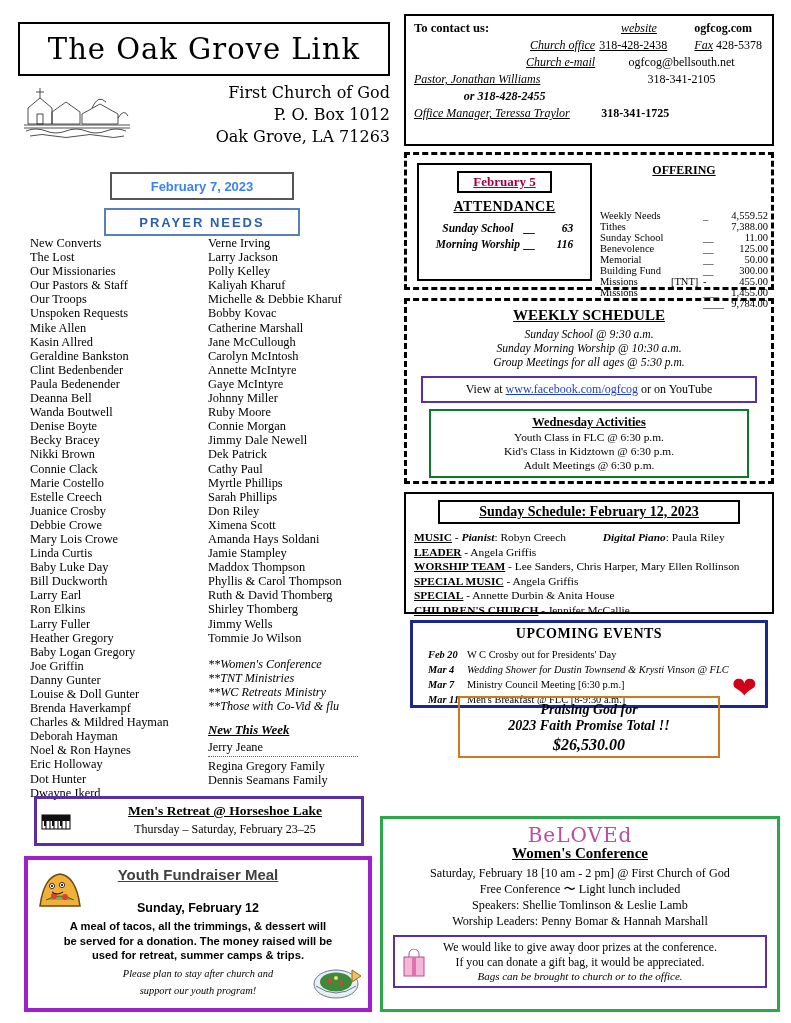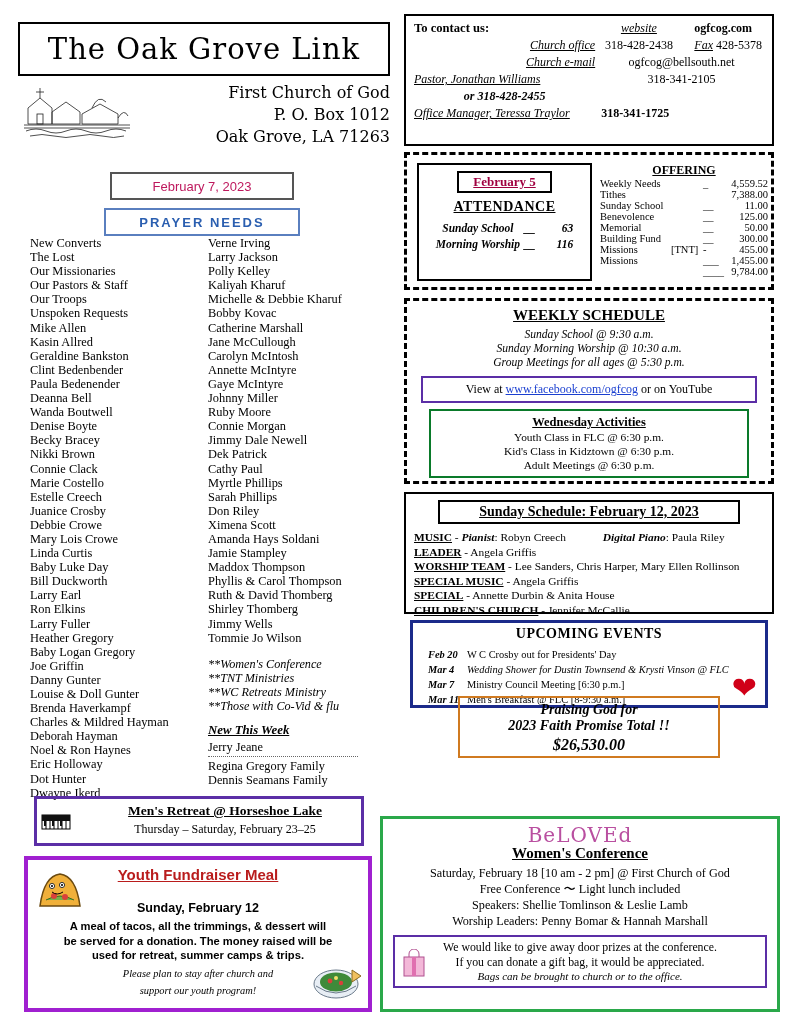--- a/index.html
+++ b/index.html
@@ -5,21 +5,21 @@
   html,body{margin:0;padding:0;background:#fff;}
   body{width:791px;height:1023px;position:relative;font-family:"Liberation Serif",serif;color:#000;}
   .page{position:relative;width:791px;height:1023px;overflow:hidden;border-radius:7px;}
   .abs{position:absolute;}
   
   #masthead{left:18px;top:22px;width:368px;height:50px;border:2px solid #000;display:flex;align-items:center;justify-content:center;}
   #masthead .title{font-family:"DejaVu Serif",serif;font-size:29px;letter-spacing:1px;}
   #sketch{left:22px;top:78px;width:110px;height:62px;}
   #churchlines{left:150px;top:82px;width:240px;text-align:right;font-family:"DejaVu Serif",serif;font-size:16px;line-height:22px;}
   #datebox{left:110px;top:172px;width:180px;height:24px;border:2px solid #555;display:flex;align-items:center;justify-content:center;}
-  #datebox span{color:#be185d;font-family:"Liberation Sans",sans-serif;font-weight:normal;font-size:13px;}
+  #datebox span{color:#3b82f6;font-family:"Liberation Sans",sans-serif;font-weight:bold;font-size:13px;}
   #prayerbox{left:104px;top:208px;width:192px;height:24px;border:2px solid #5a7fbf;display:flex;align-items:center;justify-content:center;}
   #prayerbox span{color:#2b5fb0;font-family:"Liberation Sans",sans-serif;font-weight:bold;font-size:13px;letter-spacing:2px;}
   
   .namecol{font-size:12.4px;line-height:14.1px;}
   #col1{left:30px;top:236px;width:175px;}
   #col2{left:208px;top:236px;width:190px;}
   .italicblock{font-style:italic;font-size:12.2px;line-height:14px;}
   .uline-head{text-decoration:underline;font-weight:bold;font-size:12.8px;font-style:italic;}
   .newweek{font-size:12.3px;line-height:14px;}
   .sep{border-top:1px dotted #666;margin:2px 0 2px 0;width:150px;}
@@ -30,21 +30,21 @@
   .i{font-style:italic;}
   .b{font-weight:bold;}
   
   #attoff{left:404px;top:152px;width:370px;height:138px;border:3px dashed #000;box-sizing:border-box;}
   #attbox{position:absolute;left:10px;top:8px;width:175px;height:118px;border:2px solid #000;box-sizing:border-box;text-align:center;}
   #attbox .feb{display:inline-block;border:2px solid #000;padding:1px 14px;margin-top:6px;color:#a00040;font-weight:bold;text-decoration:underline;font-size:13px;}
   #attbox .att{margin-top:6px;font-weight:bold;text-decoration:underline;font-size:14px;letter-spacing:0.5px;}
   #attbox table{margin:4px auto 0 auto;font-size:11.5px;font-style:italic;font-weight:bold;}
   #offbox{position:absolute;left:192px;top:8px;width:170px;height:118px;box-sizing:border-box;font-size:10.6px;}
   #offbox .ohead{text-align:center;font-weight:bold;text-decoration:underline;font-size:12px;}
-  #offbox table{width:100%;border-collapse:collapse;}
+  #offbox table{width:100%;border-collapse:collapse;margin-top:32px;}
   #offbox td{padding:0 1px;font-size:10.5px;}
   .num{text-align:right;font-family:"Liberation Serif",serif;}
   .tiny{font-size:7.5px;}
   
   #weekly{left:404px;top:298px;width:370px;height:186px;border:3px dashed #000;box-sizing:border-box;text-align:center;padding-top:6px;}
   #weekly .h{font-weight:bold;text-decoration:underline;font-size:15px;}
   #weekly .line{font-style:italic;font-size:11.6px;line-height:14px;}
   #fbbar{margin:6px 14px 0 14px;border:2px solid #5b2ea6;padding:4px 0;font-size:12px;}
   #fbbar a{color:#1a3fd0;text-decoration:underline;}
   #wed{margin:6px 22px 0 22px;border:2px solid #0a7a2a;padding:4px 0;}
@@ -75,21 +75,21 @@
   #doorbox .d{font-size:11.8px;line-height:15px;}
   #doorbox .ital{font-style:italic;font-size:11px;}
   #bagicon{position:absolute;left:6px;top:12px;width:26px;height:28px;}
   
   #mens{left:34px;top:796px;width:330px;height:50px;border:3px solid #5b2ea6;box-sizing:border-box;text-align:center;padding-left:52px;}
   #mens .h{font-weight:bold;text-decoration:underline;font-size:13.5px;margin-top:4px;}
   #mens .l{font-size:12px;margin-top:3px;}
   #piano{position:absolute;left:4px;top:10px;width:30px;height:26px;}
   
   #youth{left:24px;top:856px;width:348px;height:156px;border:4px solid #a020d0;box-sizing:border-box;text-align:center;}
-  #youth .h{color:#b91c1c;font-family:"Liberation Sans",sans-serif;font-weight:bold;text-decoration:underline;font-size:15px;margin-top:6px;}
+  #youth .h{color:#404040;font-family:"Liberation Sans",sans-serif;font-weight:bold;text-decoration:underline;font-size:15px;margin-top:6px;}
   #youth .d{font-family:"Liberation Sans",sans-serif;font-weight:bold;font-size:12.5px;margin-top:18px;}
   #youth .p{font-family:"Liberation Sans",sans-serif;font-weight:bold;font-size:11.2px;line-height:14.5px;margin:4px 34px 0 34px;}
   #youth .it{font-style:italic;font-size:10.4px;line-height:13px;margin-top:4px;}
   #taco{position:absolute;left:6px;top:6px;width:52px;height:46px;}
   #bowl{position:absolute;right:4px;bottom:4px;width:56px;height:44px;}
   a{color:#1a3fd0;}
 </style>
 </head>
 <body>
 
@@ -226,21 +226,21 @@
   <div class="abs" id="contact">
     <table style="width:100%;border-collapse:collapse;">
       <tbody>
           <tr>
         <td class="b" style="font-size:12.6px;">To contact us:</td>
         <td class="u i" style="text-align:center;">website</td>
         <td class="b" style="text-align:right;padding-right:14px;">ogfcog.com</td>
       </tr>
       <tr>
         <td class="u i" style="text-align:right;">Church office</td>
-        <td style="text-align:center;">318-428-2438</td>
+        <td style="text-decoration:underline;">318-428-2438</td>
         <td style="text-align:right;padding-right:4px;">
           <span class="u i">Fax</span>
           <span>428-5378</span>
         </td>
       </tr>
       <tr>
         <td class="u i" style="text-align:right;">Church e-mail</td>
         <td colspan="2" style="text-align:center;">ogfcog@bellsouth.net</td>
       </tr>
       <tr>

